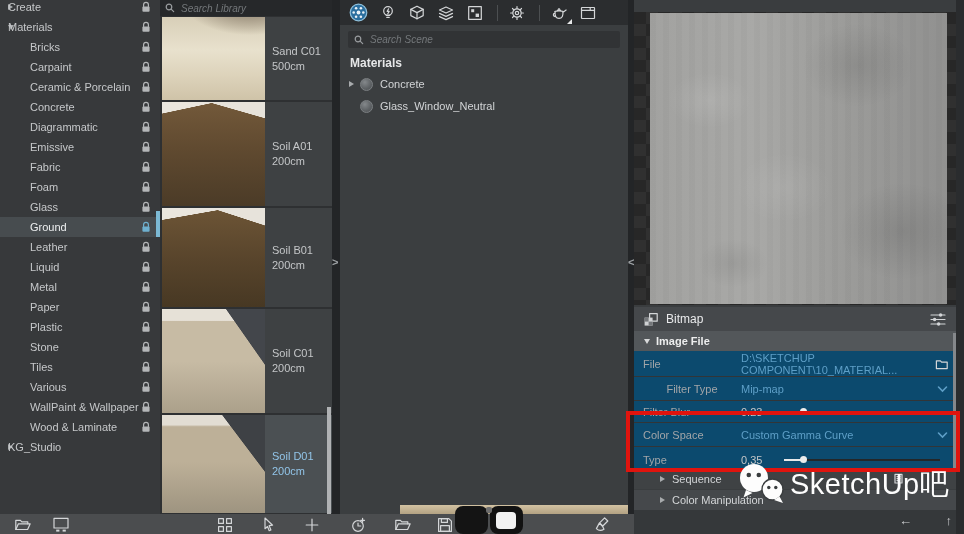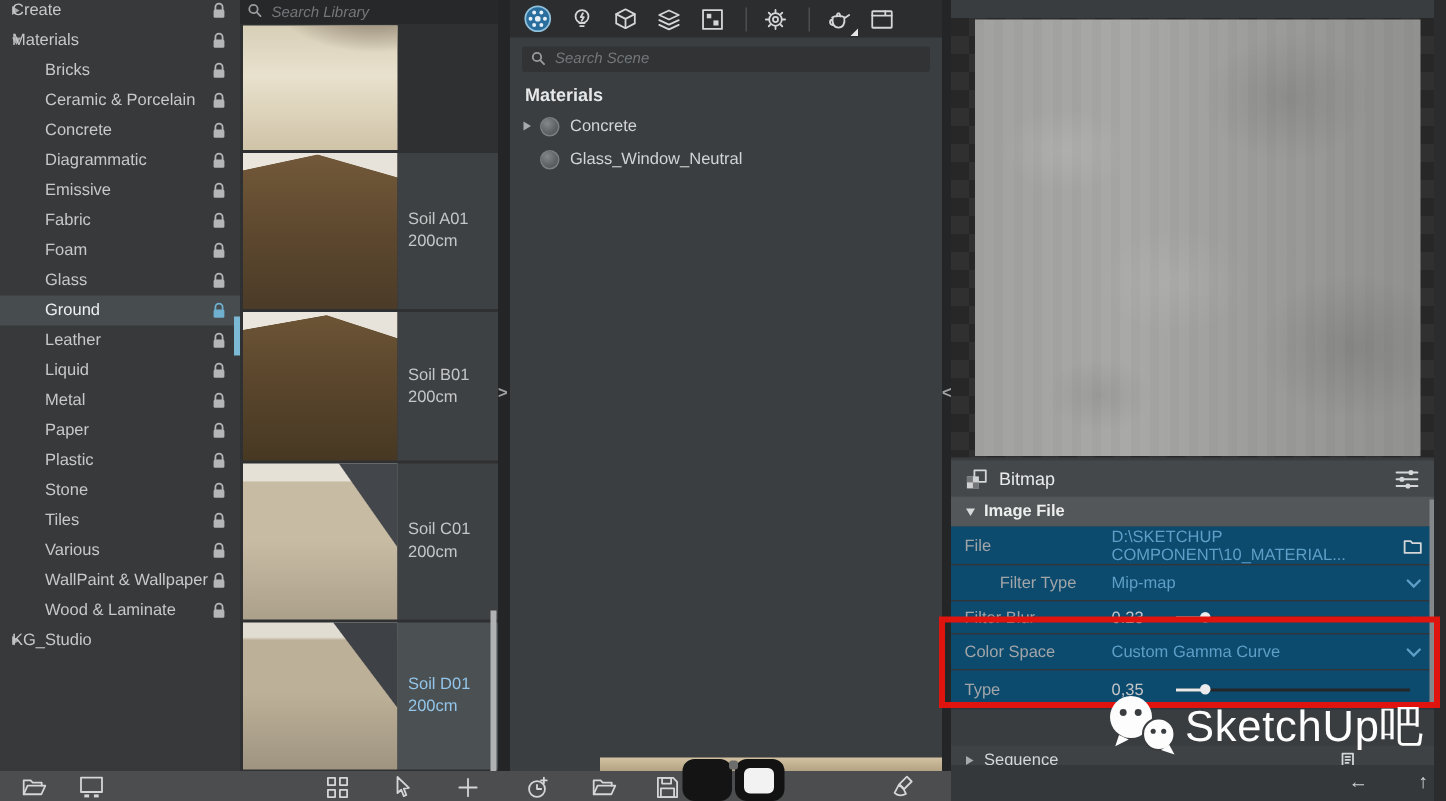--- a/index.html
+++ b/index.html
@@ -80,21 +80,21 @@
   .insp-row{position:relative;border-bottom:1px solid #323537;background:#0c4a6e;display:flex;align-items:center;}
   .insp-label{width:98px;padding-left:9px;font-size:11px;color:#a2a5a8;flex:none;}
   .insp-value{font-size:11px;}
   .val-blue{color:#5e9fc7;}
   .val-num{color:#c3c5c7;}
   .row-right{position:absolute;right:8px;top:50%;transform:translateY(-50%);line-height:0;}
   .sl-track{position:absolute;left:150px;right:16px;top:50%;margin-top:-1px;height:2px;background:#242628;}
   .sl-fill{position:absolute;height:2px;background:#e8e9ea;left:0;top:0;}
   .sl-handle{position:absolute;top:-3px;width:7px;height:7px;border-radius:50%;background:#ececec;}
   .collapsed{position:absolute;left:0;width:322px;height:20px;display:flex;align-items:center;
-      padding-left:10px;box-sizing:border-box;font-size:11px;color:#d4d6d8;margin-top:28px;}
+      padding-left:26px;box-sizing:border-box;font-size:11px;color:#d4d6d8;}
   #insp-scroll{left:953px;top:333px;width:3px;height:135px;background:#85888b;}
   #insp-bottom{position:absolute;left:0;top:510px;width:330px;height:24px;background:#35383a;color:#cfd1d3;font-size:13px;}
   #insp-bottom span{position:absolute;top:3px;}
   #red-box{left:626px;top:411px;width:334px;height:61px;border:4px solid #e0140e;box-sizing:border-box;z-index:30;pointer-events:none;}
   #right-edge{left:956px;top:0;width:8px;height:534px;background:#2a2c2e;}
   
   #bottombar{left:0;top:514px;width:634px;height:20px;background:#4b4d4f;}
   .bb-ic{position:absolute;top:2px;line-height:0;}
   #viewport-sliver{left:400px;top:505px;width:228px;height:9px;background:linear-gradient(#d2c2a2,#b3a283);}
   #mouse-pill{left:455px;top:506px;width:68px;height:28px;z-index:6;}
@@ -135,20 +135,28 @@
       <div class="side-row">
         <span style="width: 30px; flex: 0 0 auto; display: flex; justify-content: flex-start; padding-left: 8px; box-sizing: border-box;"></span>
         <span class="lbl">Bricks</span>
         <span class="side-lock"><svg width="10" height="11" viewBox="0 0 10 11" fill="none" stroke="#d4d6d8" stroke-width="1.2" stroke-linecap="round" stroke-linejoin="round">
             <path d="M2.6 5.4 V3.8 a2.4 2.4 0 0 1 4.8 0 V5.4" stroke="#b4b6b8"></path>
             <rect x="1.4" y="5.4" width="7.2" height="5.4" rx="1" fill="#b4b6b8" stroke="none"></rect>
           </svg></span>
       </div>
       <div class="side-row">
         <span style="width: 30px; flex: 0 0 auto; display: flex; justify-content: flex-start; padding-left: 8px; box-sizing: border-box;"></span>
+        <span class="lbl">Carpaint</span>
+        <span class="side-lock"><svg width="10" height="11" viewBox="0 0 10 11" fill="none" stroke="#d4d6d8" stroke-width="1.2" stroke-linecap="round" stroke-linejoin="round">
+            <path d="M2.6 5.4 V3.8 a2.4 2.4 0 0 1 4.8 0 V5.4" stroke="#b4b6b8"></path>
+            <rect x="1.4" y="5.4" width="7.2" height="5.4" rx="1" fill="#b4b6b8" stroke="none"></rect>
+          </svg></span>
+      </div>
+      <div class="side-row">
+        <span style="width: 30px; flex: 0 0 auto; display: flex; justify-content: flex-start; padding-left: 8px; box-sizing: border-box;"></span>
         <span class="lbl">Ceramic &amp; Porcelain</span>
         <span class="side-lock"><svg width="10" height="11" viewBox="0 0 10 11" fill="none" stroke="#d4d6d8" stroke-width="1.2" stroke-linecap="round" stroke-linejoin="round">
             <path d="M2.6 5.4 V3.8 a2.4 2.4 0 0 1 4.8 0 V5.4" stroke="#b4b6b8"></path>
             <rect x="1.4" y="5.4" width="7.2" height="5.4" rx="1" fill="#b4b6b8" stroke="none"></rect>
           </svg></span>
       </div>
       <div class="side-row">
         <span style="width: 30px; flex: 0 0 auto; display: flex; justify-content: flex-start; padding-left: 8px; box-sizing: border-box;"></span>
         <span class="lbl">Concrete</span>
         <span class="side-lock"><svg width="10" height="11" viewBox="0 0 10 11" fill="none" stroke="#d4d6d8" stroke-width="1.2" stroke-linecap="round" stroke-linejoin="round">
@@ -296,20 +304,24 @@
   <div id="lib-search" class="abs">
     <span id="lib-mag"><svg width="10" height="10" viewBox="0 0 10 10" fill="none" stroke="#d4d6d8" stroke-width="1.2" stroke-linecap="round" stroke-linejoin="round">
           <circle cx="4" cy="4" r="2.8" stroke="#9a9da0"></circle>
           <line x1="6.1" y1="6.1" x2="8.7" y2="8.7" stroke="#9a9da0"></line>
         </svg></span>
     <input class="searchfield" placeholder="Search Library" style="">
   </div>
   <div id="library" class="abs">
       <div class="lib-row" style="height: 85px;">
         <div class="lib-thumb t-sand"></div>
+        <div class="lib-label">
+          <span>Sand C01</span>
+          <span>500cm</span>
+        </div>
       </div>
       <div class="lib-row" style="height: 106px;">
         <div class="lib-thumb t-soilA"></div>
         <div class="lib-label">
           <span>Soil A01</span>
           <span>200cm</span>
         </div>
       </div>
       <div class="lib-row" style="height: 101px;">
         <div class="lib-thumb t-soilB"></div>

